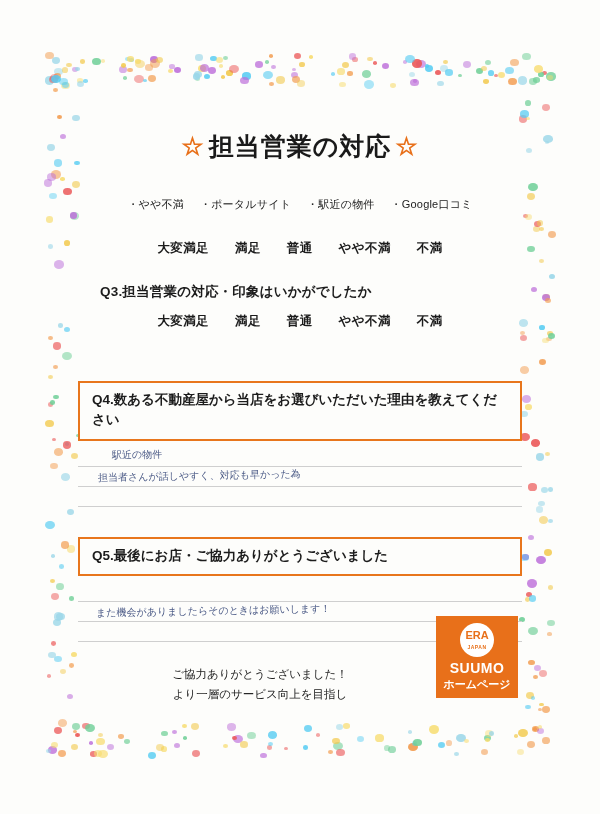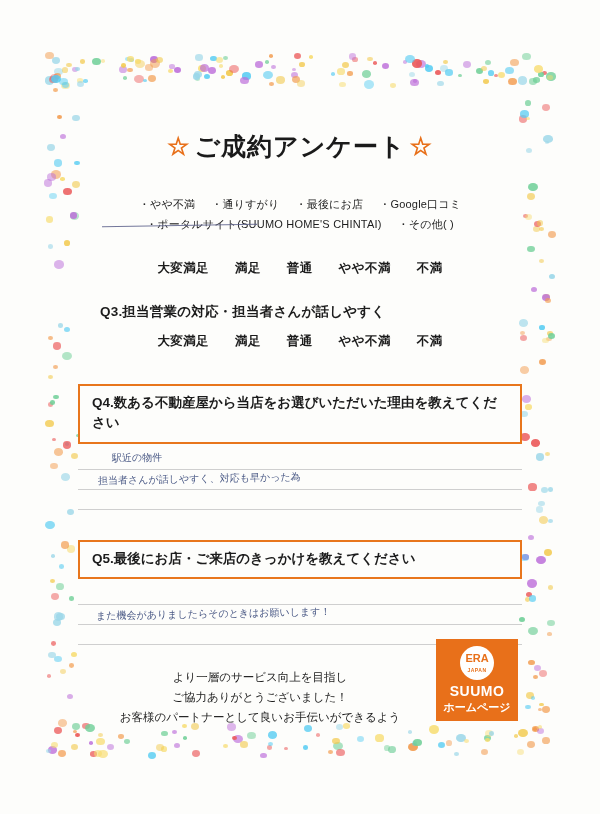--- a/index.html
+++ b/index.html
@@ -512,79 +512,74 @@
       <div class="dot" style="left: 215.443px; top: 14.5251px; width: 9.81494px; height: 8.3427px; background: rgb(86, 204, 242); opacity: 0.6;"></div>
       <div class="dot" style="left: 14.6672px; top: 385.439px; width: 8.76047px; height: 7.4464px; background: rgb(235, 87, 87); opacity: 0.77;"></div>
       <div class="dot" style="left: -2.45755px; top: 160.348px; width: 7.65044px; height: 6.50287px; background: rgb(247, 220, 111); opacity: 0.69;"></div>
       <div class="dot" style="left: -2.95261px; top: -3.82139px; width: 8.48485px; height: 7.21212px; background: rgb(242, 153, 74); opacity: 0.5;"></div>
       <div class="dot" style="left: 21.5429px; top: 156.473px; width: 7.26371px; height: 6.17415px; background: rgb(187, 107, 217); opacity: 0.81;"></div>
     </div>
 
   <div class="sheet">
 
     <div class="title">
-      <span class="star">☆</span><span>ご成約アンケート</span><span class="star">☆</span>
+      <span class="star">☆</span><span>担当営業の対応</span><span class="star">☆</span>
     </div>
 
     <div class="q" style="margin-top:34px;">
       <div class="choices">
-        <span class="c">・やや不満</span><span class="sp"></span><span class="c">・通りすがり</span><span class="sp"></span><span class="c">・最後にお店</span><span class="sp"></span><span class="c">・Google口コミ</span>
-      </div>
-      <div class="choices choices-line2" style="position:relative;">
-        <span class="c">・ポータルサイト(SUUMO  HOME'S  CHINTAI)</span><span class="sp"></span><span class="c">・その他(          )</span>
-        <span class="strike" style="left:24px; top:8px; width:155px;"></span>
+        <span class="c">・やや不満</span><span class="sp"></span><span class="c">・ポータルサイト</span><span class="sp"></span><span class="c">・駅近の物件</span><span class="sp"></span><span class="c">・Google口コミ</span>
       </div>
     </div>
 
     <div class="q" style="margin-top:28px;">
       <div class="scale">
         <span class="s">大変満足</span><span class="s">満足</span><span class="s">普通</span><span class="s">やや不満</span><span class="s">不満</span>
       </div>
     </div>
 
     <div class="q" style="margin-top:26px;">
-      <div class="q-label">Q3.担当営業の対応・担当者さんが話しやすく</div>
+      <div class="q-label">Q3.担当営業の対応・印象はいかがでしたか</div>
       <div class="scale">
         <span class="s">大変満足</span><span class="s">満足</span><span class="s">普通</span><span class="s">やや不満</span><span class="s">不満</span>
       </div>
     </div>
 
-    <div style="margin-top:34px;">
+    <div style="margin-top:51px;">
       <div class="boxq">
         <span>Q4.数ある不動産屋から当店をお選びいただいた理由を教えてください</span>
       </div>
       <div class="writing">
         <div class="rule" style="position:relative;">
           <div class="hand" style="position:absolute; left:34px; top:1px;">駅近の物件</div>
         </div>
         <div class="rule" style="position:relative;">
           <div class="hand" style="position:absolute; left:20px; top:2px;">担当者さんが話しやすく、対応も早かった為</div>
         </div>
         <div class="rule"></div>
       </div>
     </div>
 
     <div style="margin-top:30px;">
       <div class="boxq">
-        <span>Q5.最後にお店・ご来店のきっかけを教えてください</span>
+        <span>Q5.最後にお店・ご協力ありがとうございました</span>
       </div>
       <div class="writing">
         <div class="rule"></div>
         <div class="rule" style="position:relative;">
           <div class="hand" style="position:absolute; left:18px; top:2px;">また機会がありましたらそのときはお願いします！</div>
         </div>
         <div class="rule"></div>
       </div>
     </div>
 
     <div style="position:relative;">
       <div class="footer">
+        <div>ご協力ありがとうございました！</div>
         <div>より一層のサービス向上を目指し</div>
-        <div>ご協力ありがとうございました！</div>
-        <div>お客様のパートナーとして良いお手伝いができるよう</div>
       </div>
 
       <div class="logo">
         <div class="era">
           <span>ERA</span>
           <small>JAPAN</small>
         </div>
         <div class="lx">SUUMO</div>
         <div class="sub">ホームページ</div>
       </div>

